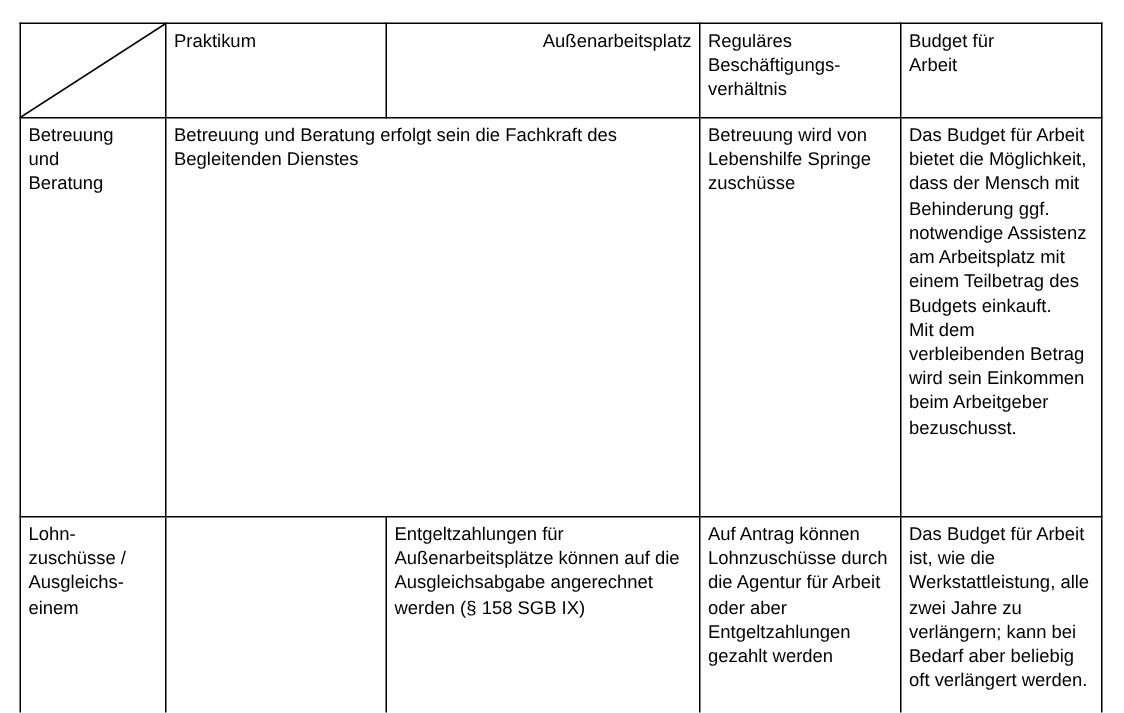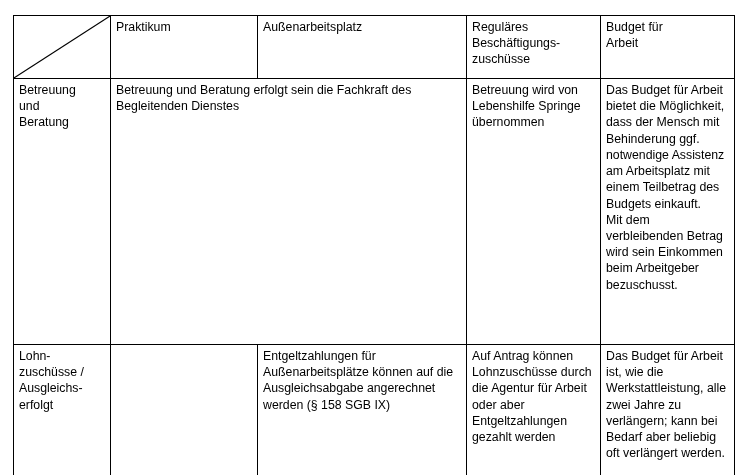--- a/index.html
+++ b/index.html
@@ -57,21 +57,21 @@
     position: relative;
   }
   td.corner svg {
     display: block;
     width: 100%;
     height: 100%;
     position: absolute;
     left: 0;
     top: 0;
   }
-  td.center { text-align: left; }
+  td.center { text-align: right; }
   tr.r1 td { height: 259px; margin-top: 16px; }
   tr.r2 td { height: 125px; }
   .cell-text { white-space: pre-line; }
 </style>
 </head>
 <body>
 
 <div id="page">
 
   <table class="cmp">
@@ -92,52 +92,52 @@
         </td>
         <td class="hdr">
           <div class="cell-text">Praktikum</div>
         </td>
         <td class="hdr center">
           <div class="cell-text">Außenarbeitsplatz</div>
         </td>
         <td class="hdr">
           <div class="cell-text">Reguläres
 Beschäftigungs-
-zuschüsse</div>
+verhältnis</div>
         </td>
         <td class="hdr">
           <div class="cell-text">Budget für
 Arbeit</div>
         </td>
       </tr>
 
       <tr class="r1">
         <td class="rowhdr">
           <div class="cell-text">Betreuung
 und
 Beratung</div>
         </td>
         <td colspan="2">
           <div class="cell-text">Betreuung und Beratung erfolgt sein die Fachkraft des Begleitenden Dienstes</div>
         </td>
         <td>
-          <div class="cell-text">Betreuung wird von Lebenshilfe Springe übernommen</div>
+          <div class="cell-text">Betreuung wird von Lebenshilfe Springe zuschüsse</div>
         </td>
         <td>
           <div class="cell-text">Das Budget für Arbeit bietet die Möglichkeit, dass der Mensch mit Behinderung ggf. notwendige Assistenz am Arbeitsplatz mit einem Teilbetrag des Budgets einkauft.
 Mit dem verbleibenden Betrag wird sein Einkommen beim Arbeitgeber bezuschusst.</div>
         </td>
       </tr>
 
       <tr class="r2">
         <td class="rowhdr">
           <div class="cell-text">Lohn-
 zuschüsse /
 Ausgleichs-
-erfolgt</div>
+einem</div>
         </td>
         <td>
           <div class="cell-text"></div>
         </td>
         <td>
           <div class="cell-text">Entgeltzahlungen für Außenarbeitsplätze können auf die Ausgleichsabgabe angerechnet werden (§ 158 SGB IX)</div>
         </td>
         <td>
           <div class="cell-text">Auf Antrag können Lohnzuschüsse durch die Agentur für Arbeit oder aber Entgeltzahlungen gezahlt werden</div>
         </td>

